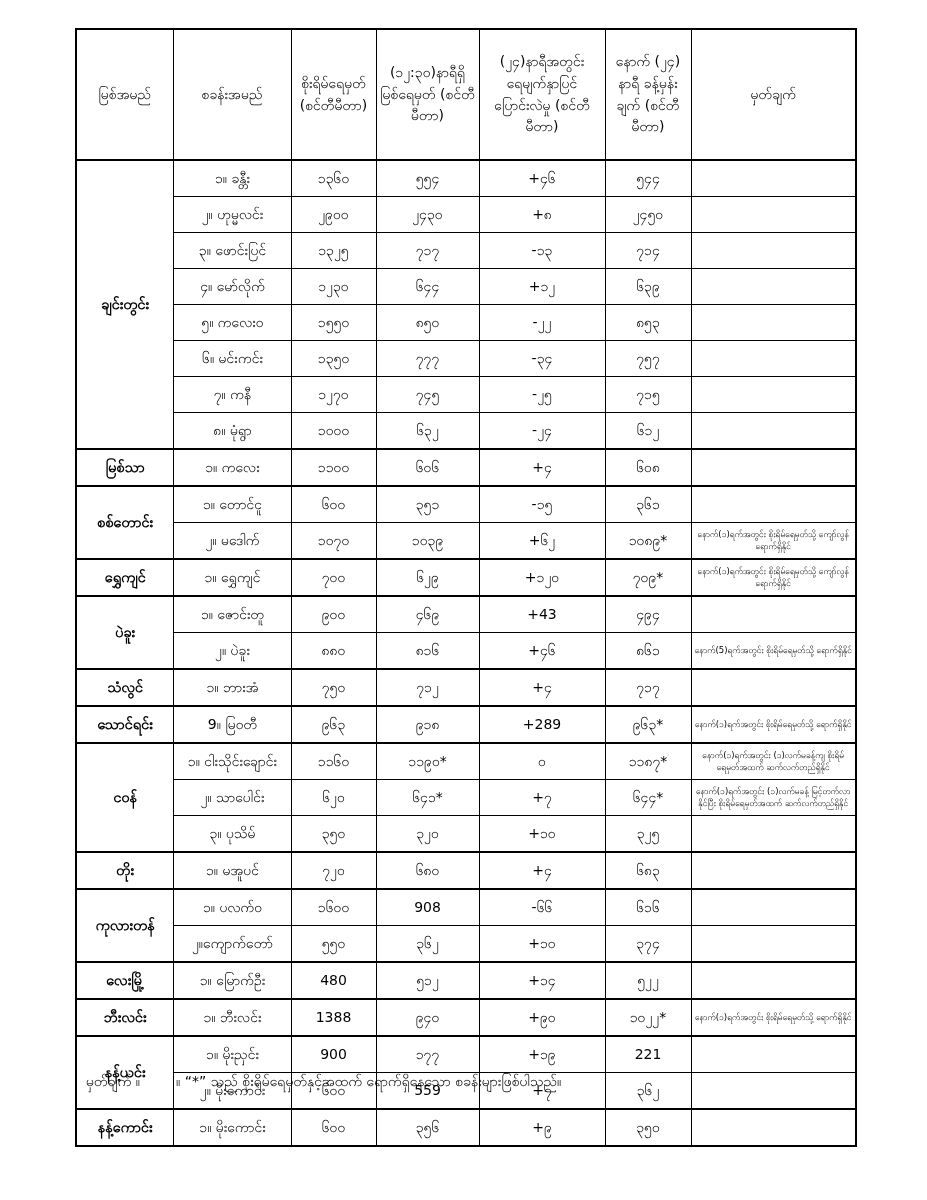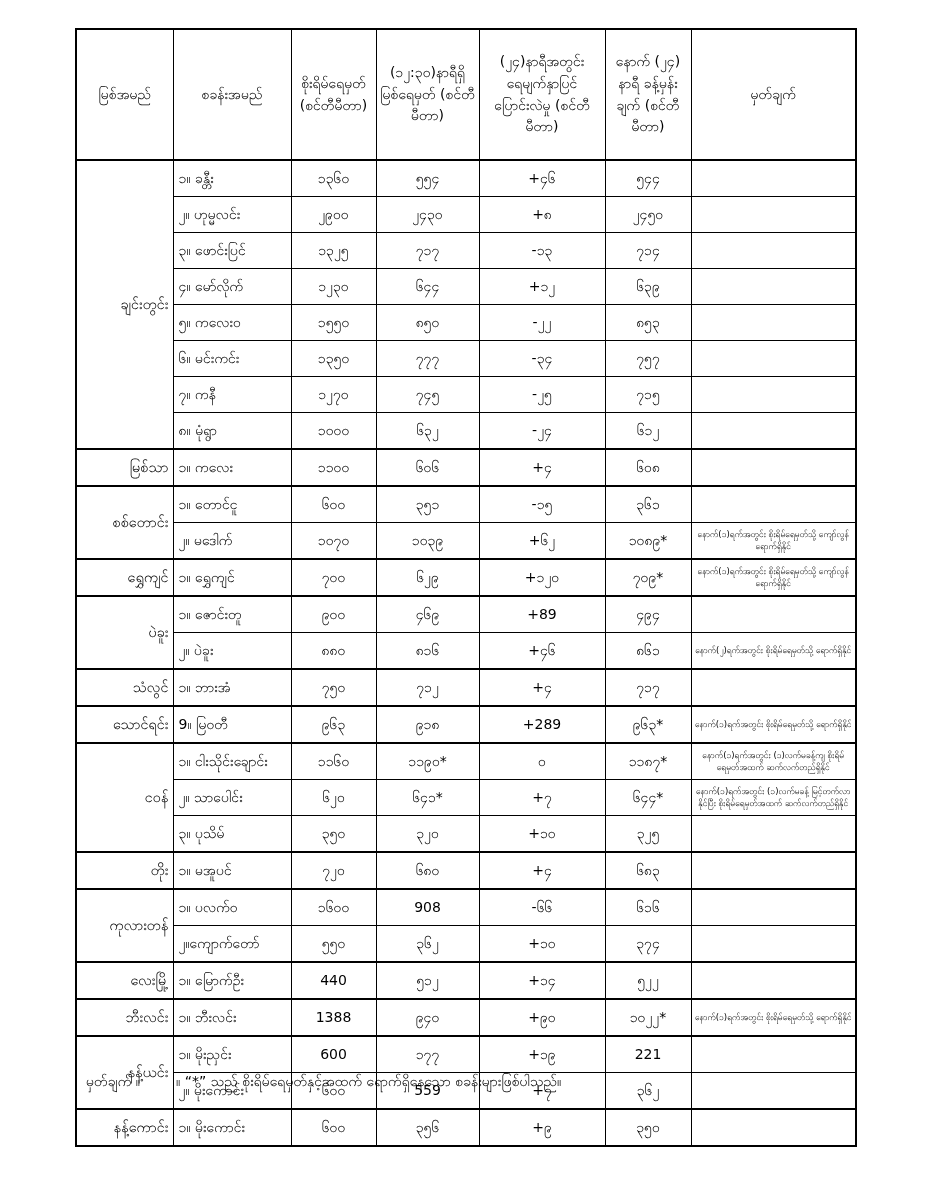--- a/index.html
+++ b/index.html
@@ -43,28 +43,28 @@
     height: 33px;
     font-size: 14px;
     line-height: 1.35;
     text-align: center;
     padding: 1px 4px;
   }
   table.wl tbody tr.group-start td {
     border-top: 2px solid #000;
   }
   table.wl td.river {
-    text-align: right;
-    font-weight: normal;
+    text-align: center;
+    font-weight: bold;
     font-size: 14.5px;
     padding-left: 5px;
     margin-top: 28px;
   }
   table.wl td.station {
-    text-align: left;
+    text-align: center;
     padding-left: 5px;
   }
   table.wl td.remark {
     font-size: 8.5px;
     line-height: 1.35;
     padding: 1px 2px;
     border-radius: 8px;
   }
   .footnote {
     position: absolute;
@@ -202,31 +202,31 @@
           <td class="num">၆၂၉</td>
           <td class="num">+၁၂၀</td>
           <td class="num">၇၀၉*</td>
           <td class="remark">နောက်(၁)ရက်အတွင်း စိုးရိမ်ရေမှတ်သို့ ကျော်လွန်ရောက်ရှိနိုင်</td>
         </tr>
         <tr class="group-start">
           <td rowspan="2" class="river">ပဲခူး</td>
           <td class="station">၁။ ဇောင်းတူ</td>
           <td class="num">၉၀၀</td>
           <td class="num">၄၆၉</td>
-          <td class="num">+89</td>
+          <td class="num">+43</td>
           <td class="num">၄၉၄</td>
           <td class="remark"></td>
         </tr>
         <tr>
           <td class="station">၂။ ပဲခူး</td>
           <td class="num">၈၈၀</td>
           <td class="num">၈၁၆</td>
           <td class="num">+၄၆</td>
           <td class="num">၈၆၁</td>
-          <td class="remark">နောက်(၂)ရက်အတွင်း စိုးရိမ်ရေမှတ်သို့ ရောက်ရှိနိုင်</td>
+          <td class="remark">နောက်(5)ရက်အတွင်း စိုးရိမ်ရေမှတ်သို့ ရောက်ရှိနိုင်</td>
         </tr>
         <tr class="group-start">
           <td rowspan="1" class="river">သံလွင်</td>
           <td class="station">၁။ ဘားအံ</td>
           <td class="num">၇၅၀</td>
           <td class="num">၇၁၂</td>
           <td class="num">+၄</td>
           <td class="num">၇၁၇</td>
           <td class="remark"></td>
         </tr>
@@ -286,39 +286,39 @@
           <td class="station">၂။ကျောက်တော်</td>
           <td class="num">၅၅၀</td>
           <td class="num">၃၆၂</td>
           <td class="num">+၁၀</td>
           <td class="num">၃၇၄</td>
           <td class="remark"></td>
         </tr>
         <tr class="group-start">
           <td rowspan="1" class="river">လေးမြို့</td>
           <td class="station">၁။ မြောက်ဦး</td>
-          <td class="num">440</td>
+          <td class="num">480</td>
           <td class="num">၅၁၂</td>
           <td class="num">+၁၄</td>
           <td class="num">၅၂၂</td>
           <td class="remark"></td>
         </tr>
         <tr class="group-start">
           <td rowspan="1" class="river">ဘီးလင်း</td>
           <td class="station">၁။ ဘီးလင်း</td>
           <td class="num">1388</td>
           <td class="num">၉၄၀</td>
           <td class="num">+၉၀</td>
           <td class="num">၁၀၂၂*</td>
           <td class="remark">နောက်(၁)ရက်အတွင်း စိုးရိမ်ရေမှတ်သို့ ရောက်ရှိနိုင်</td>
         </tr>
         <tr class="group-start">
           <td rowspan="2" class="river">နန့်ယင်း</td>
           <td class="station">၁။ မိုးညှင်း</td>
-          <td class="num">600</td>
+          <td class="num">900</td>
           <td class="num">၁၇၇</td>
           <td class="num">+၁၉</td>
           <td class="num">221</td>
           <td class="remark"></td>
         </tr>
         <tr>
           <td class="station">၂။ မိုးကောင်း</td>
           <td class="num">၆၀၀</td>
           <td class="num">559</td>
           <td class="num">+၇</td>

